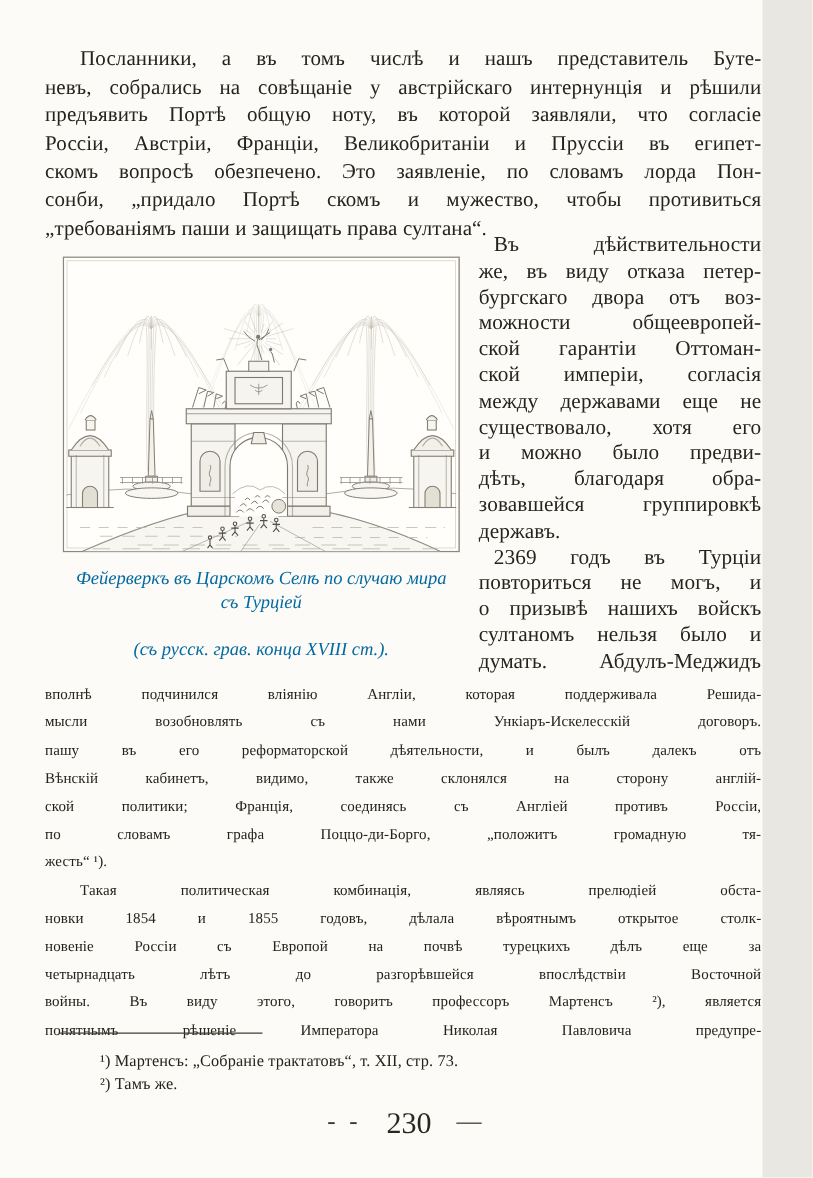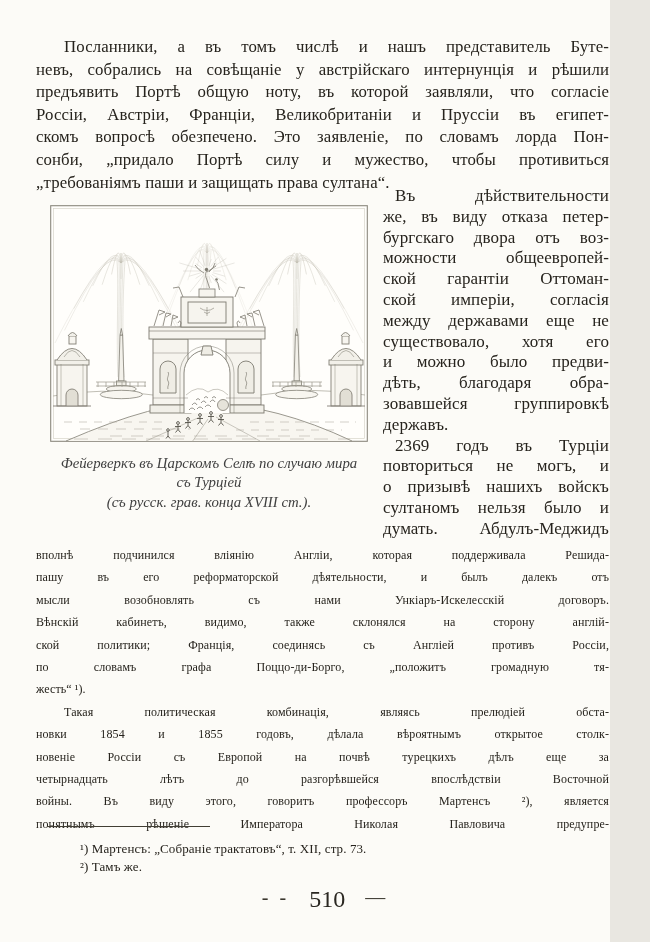--- a/index.html
+++ b/index.html
@@ -15,41 +15,41 @@
   .block{position:absolute;}
   .tline{text-align:justify;text-align-last:justify;letter-spacing:.1px;}
   .tline.l{text-align-last:left;}
   #para1 .tline.i,#parab .tline.i{text-indent:28px;}
   #rcol .tline.i{text-indent:12px;}
   #para1{left:36px;top:36px;width:573px;font-size:16.8px;line-height:22.6px;}
   #rcol{left:383px;top:186px;width:226px;font-size:17px;line-height:20.8px;}
   #parab{left:36px;top:544px;width:573px;font-size:12px;line-height:22.4px;}
   #figurebox{left:50px;top:205px;width:318px;height:237px;}
   #caption{left:34px;top:454px;width:350px;text-align:center;font-style:italic;
-           font-size:14.8px;line-height:19px;color:#404040;}
-  #caption .src{margin-top:1px;}
+           font-size:14.8px;line-height:19px;color:#0369a1;}
+  #caption .src{margin-top:19px;}
   #fnrule{left:47px;top:826px;width:163px;height:0;border-top:1.3px solid #413e34;}
   #footnotes{left:80px;top:840px;width:530px;font-size:13px;line-height:17.5px;}
   #pagenum{left:0;top:886px;width:650px;text-align:center;font-size:24px;color:#2a2721;}
   #pagenum .dash{display:inline-block;margin:0 20px;letter-spacing:3px;
                  transform:translateY(-3px);font-size:20px;color:#3a372e;}
   svg{display:block;}
 </style>
 </head>
 <body>
 
 <div class="page">
 
   <div id="para1" class="block">
       <div class="tline i">Посланники, а въ томъ числѣ и нашъ представитель Буте-</div>
       <div class="tline">невъ, собрались на совѣщаніе у австрійскаго интернунція и рѣшили</div>
       <div class="tline">предъявить Портѣ общую ноту, въ которой заявляли, что согласіе</div>
       <div class="tline">Россіи, Австріи, Франціи, Великобританіи и Пруссіи въ египет-</div>
       <div class="tline">скомъ вопросѣ обезпечено. Это заявленіе, по словамъ лорда Пон-</div>
-      <div class="tline">сонби, „придало Портѣ силу и мужество, чтобы противиться</div>
+      <div class="tline">сонби, „придало Портѣ скомъ и мужество, чтобы противиться</div>
       <div class="tline l">„требованіямъ паши и защищать права султана“.</div>
     </div>
 
   <div id="figurebox" class="block">
     <svg viewBox="0 0 318 237" width="318" height="237">
       <g>
         <rect x="0.7" y="0.7" width="316.6" height="235.6" fill="#fffefb" stroke="#8b887e" stroke-width="1.1"></rect>
         <rect x="3.6" y="3.6" width="310.8" height="229.8" fill="none" stroke="#d8d5ca" stroke-width="0.7"></rect>
       </g>
 
@@ -278,38 +278,38 @@
       <div class="tline l">державъ.</div>
       <div class="tline i">2369 годъ въ Турціи</div>
       <div class="tline">повториться не могъ, и</div>
       <div class="tline">о призывѣ нашихъ войскъ</div>
       <div class="tline">султаномъ нельзя было и</div>
       <div class="tline">думать. Абдулъ-Меджидъ</div>
     </div>
 
   <div id="parab" class="block">
       <div class="tline">вполнѣ подчинился вліянію Англіи, которая поддерживала Решида-</div>
+      <div class="tline">мысли возобновлять съ нами Ункіаръ-Искелесскій договоръ.</div>
       <div class="tline">пашу въ его реформаторской дѣятельности, и былъ далекъ отъ</div>
-      <div class="tline">мысли возобновлять съ нами Ункіаръ-Искелесскій договоръ.</div>
       <div class="tline">Вѣнскій кабинетъ, видимо, также склонялся на сторону англій-</div>
       <div class="tline">ской политики; Франція, соединясь съ Англіей противъ Россіи,</div>
       <div class="tline">по словамъ графа Поццо-ди-Борго, „положитъ громадную тя-</div>
       <div class="tline l">жесть“ ¹).</div>
       <div class="tline i">Такая политическая комбинація, являясь прелюдіей обста-</div>
       <div class="tline">новки 1854 и 1855 годовъ, дѣлала вѣроятнымъ открытое столк-</div>
       <div class="tline">новеніе Россіи съ Европой на почвѣ турецкихъ дѣлъ еще за</div>
       <div class="tline">четырнадцать лѣтъ до разгорѣвшейся впослѣдствіи Восточной</div>
       <div class="tline">войны. Въ виду этого, говоритъ профессоръ Мартенсъ ²), является</div>
       <div class="tline">понятнымъ рѣшеніе Императора Николая Павловича предупре-</div>
     </div>
 
   <div id="fnrule" class="block"></div>
 
   <div id="footnotes" class="block">
       <div class="tline l">¹) Мартенсъ: „Собраніе трактатовъ“, т. XII, стр. 73.</div>
       <div class="tline l">²) Тамъ же.</div>
     </div>
 
   <div id="pagenum" class="block">
-    <span class="dash">- -</span><span>510</span><span class="dash">—</span>
+    <span class="dash">- -</span><span>230</span><span class="dash">—</span>
   </div>
 
 </div>
 
 </body></html>

